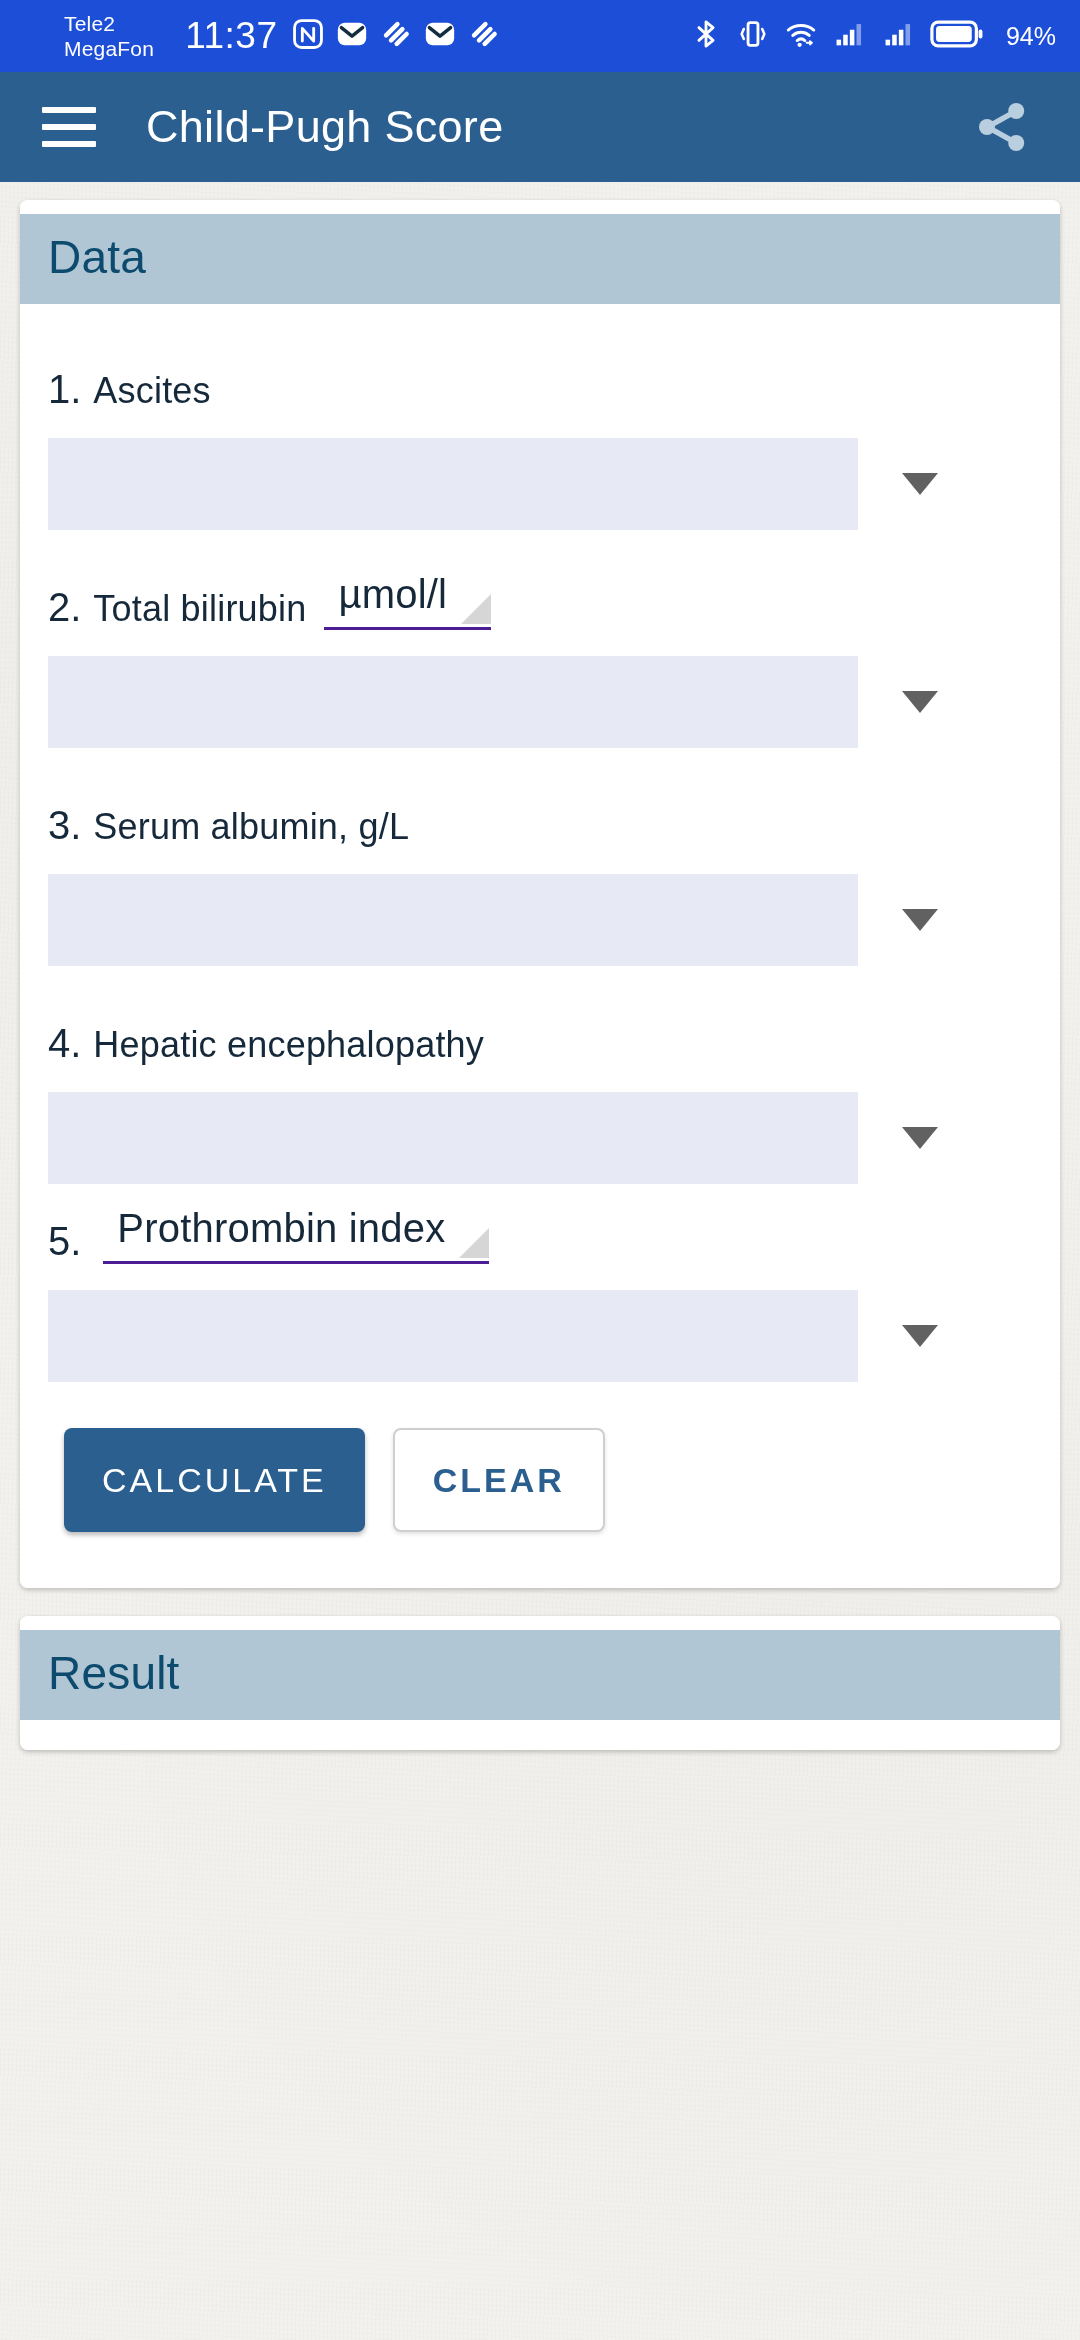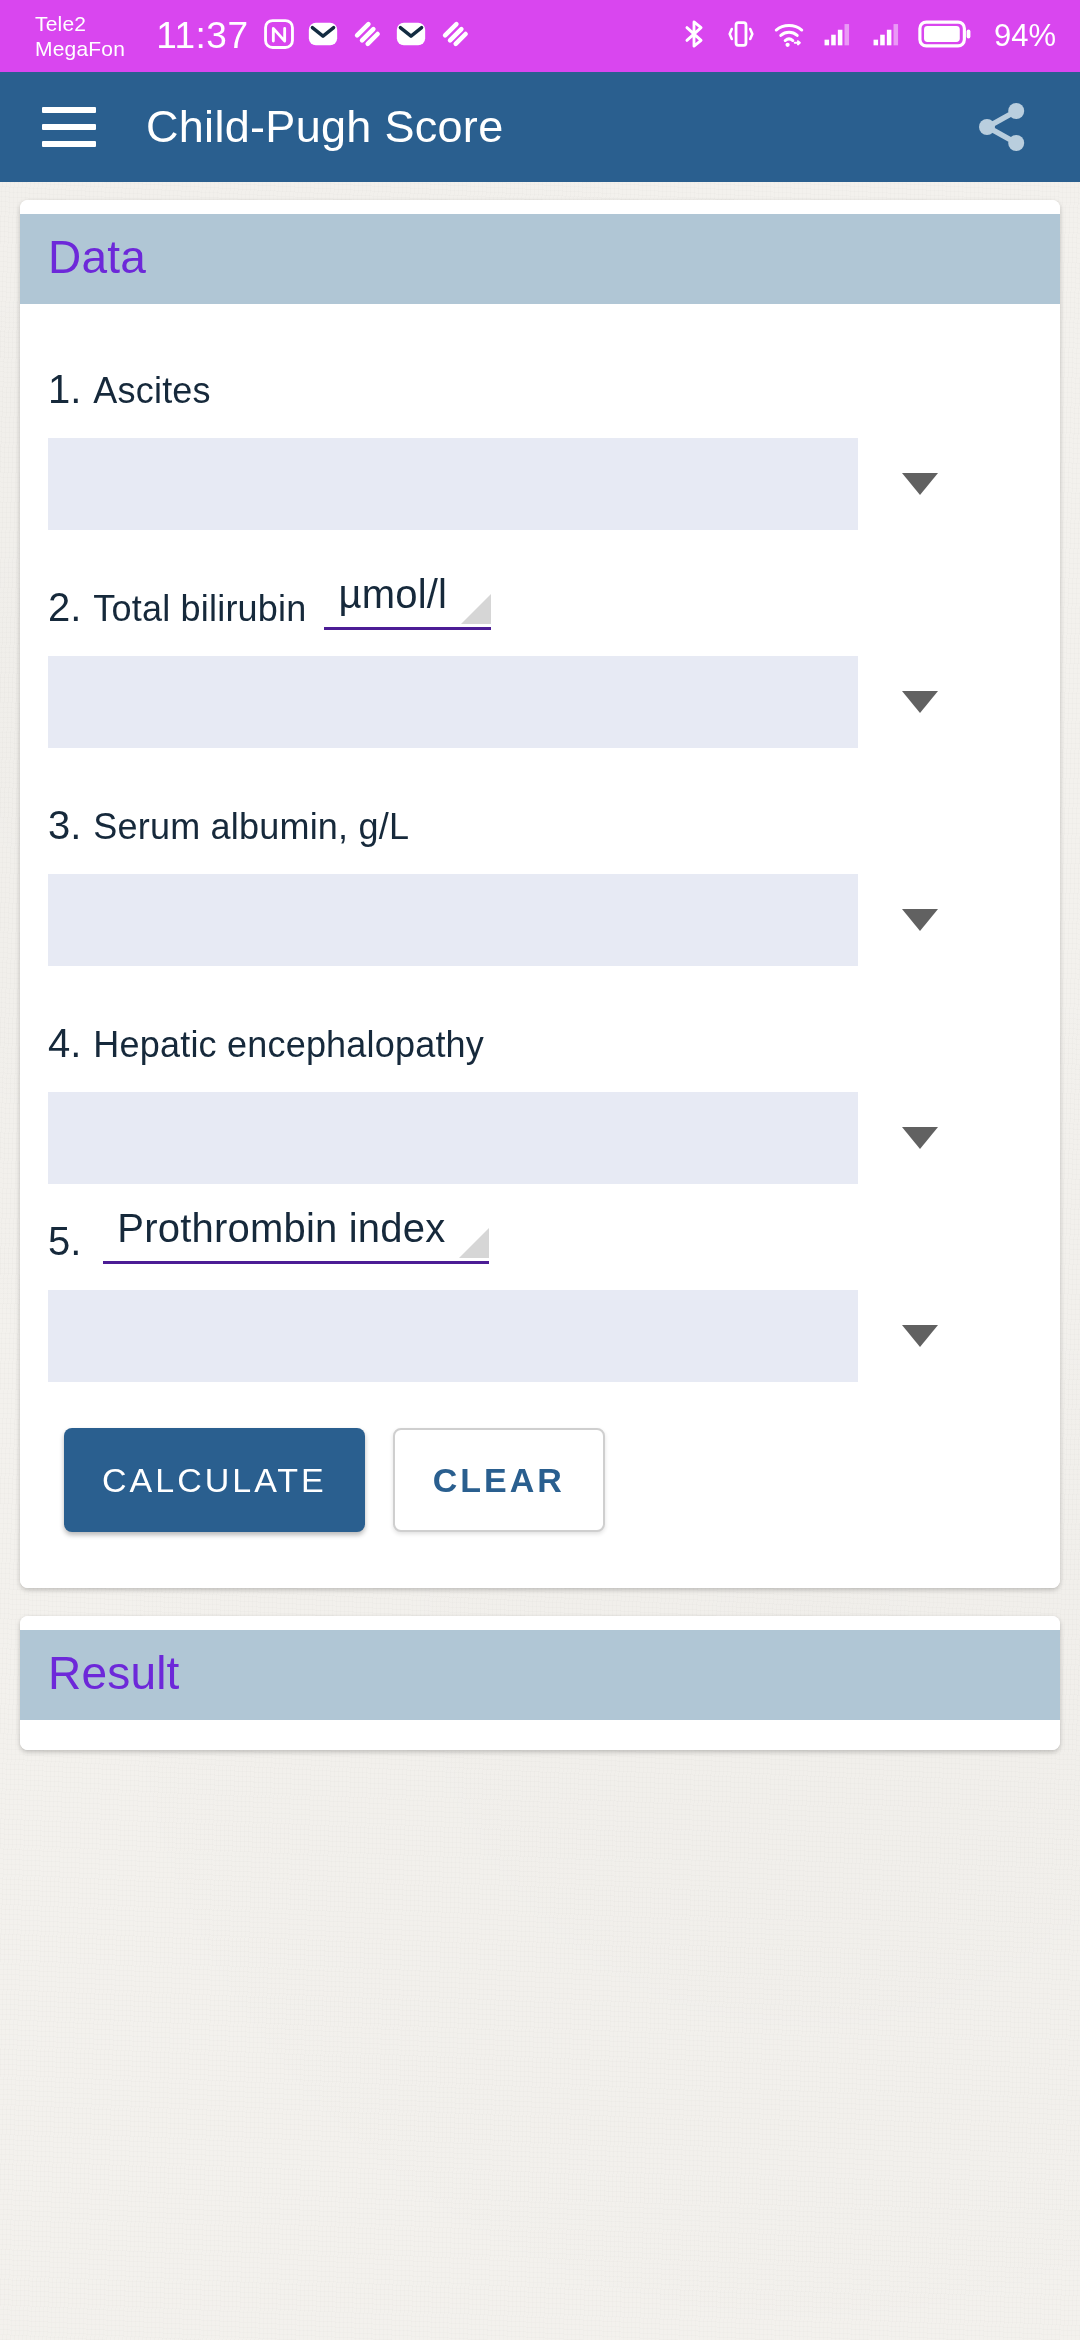--- a/index.html
+++ b/index.html
@@ -27,24 +27,24 @@
       radial-gradient(circle at 20% 30%, rgba(0,0,0,0.015), rgba(255,255,255,0) 40%),
       radial-gradient(circle at 75% 70%, rgba(0,0,0,0.012), rgba(255,255,255,0) 45%);
     z-index: 0;
   }
 
   .screen { position: relative; z-index: 1; width: 1080px; height: 2340px; }
 
   
   .status-bar {
     height: 72px;
-    background: #d946ef;
-    display: flex;
-    align-items: center;
-    padding: 0 24px 0 35px;
+    background: #1d4ed8;
+    display: flex;
+    align-items: center;
+    padding: 0 24px 0 64px;
     color: #ffffff;
   }
   .carrier {
     font-size: 21px;
     line-height: 25px;
     letter-spacing: 0.2px;
     white-space: nowrap;
   }
   .clock {
     font-size: 37px;
@@ -59,21 +59,21 @@
     margin-left: 14px;
   }
   .status-spacer { flex: 1; }
   .status-right-icons {
     display: flex;
     align-items: center;
     gap: 13px;
   }
   .sicon { display: block; }
   .batt-pct {
-    font-size: 31px;
+    font-size: 25px;
     margin-left: 9px;
     letter-spacing: 0px;
   }
 
   
   .app-bar {
     height: 110px;
     background: #2a5f8f;
     display: flex;
     align-items: center;
@@ -121,21 +121,21 @@
     overflow: hidden;
     margin-bottom: 28px;
   }
   .card-top-pad { height: 14px; background: #ffffff; }
   .card-header {
     background: #b0c6d5;
     padding: 16px 28px 20px 28px;
   }
   .card-header-title {
     font-size: 46px;
-    color: #6d28d9;
+    color: #0c4a6e;
     font-weight: 400;
     letter-spacing: 0.2px;
   }
   .card-body {
     padding: 30px 28px 34px 28px;
     background: #ffffff;
   }
   .card-bottom-pad { height: 22px; background: #ffffff; }
 
   

